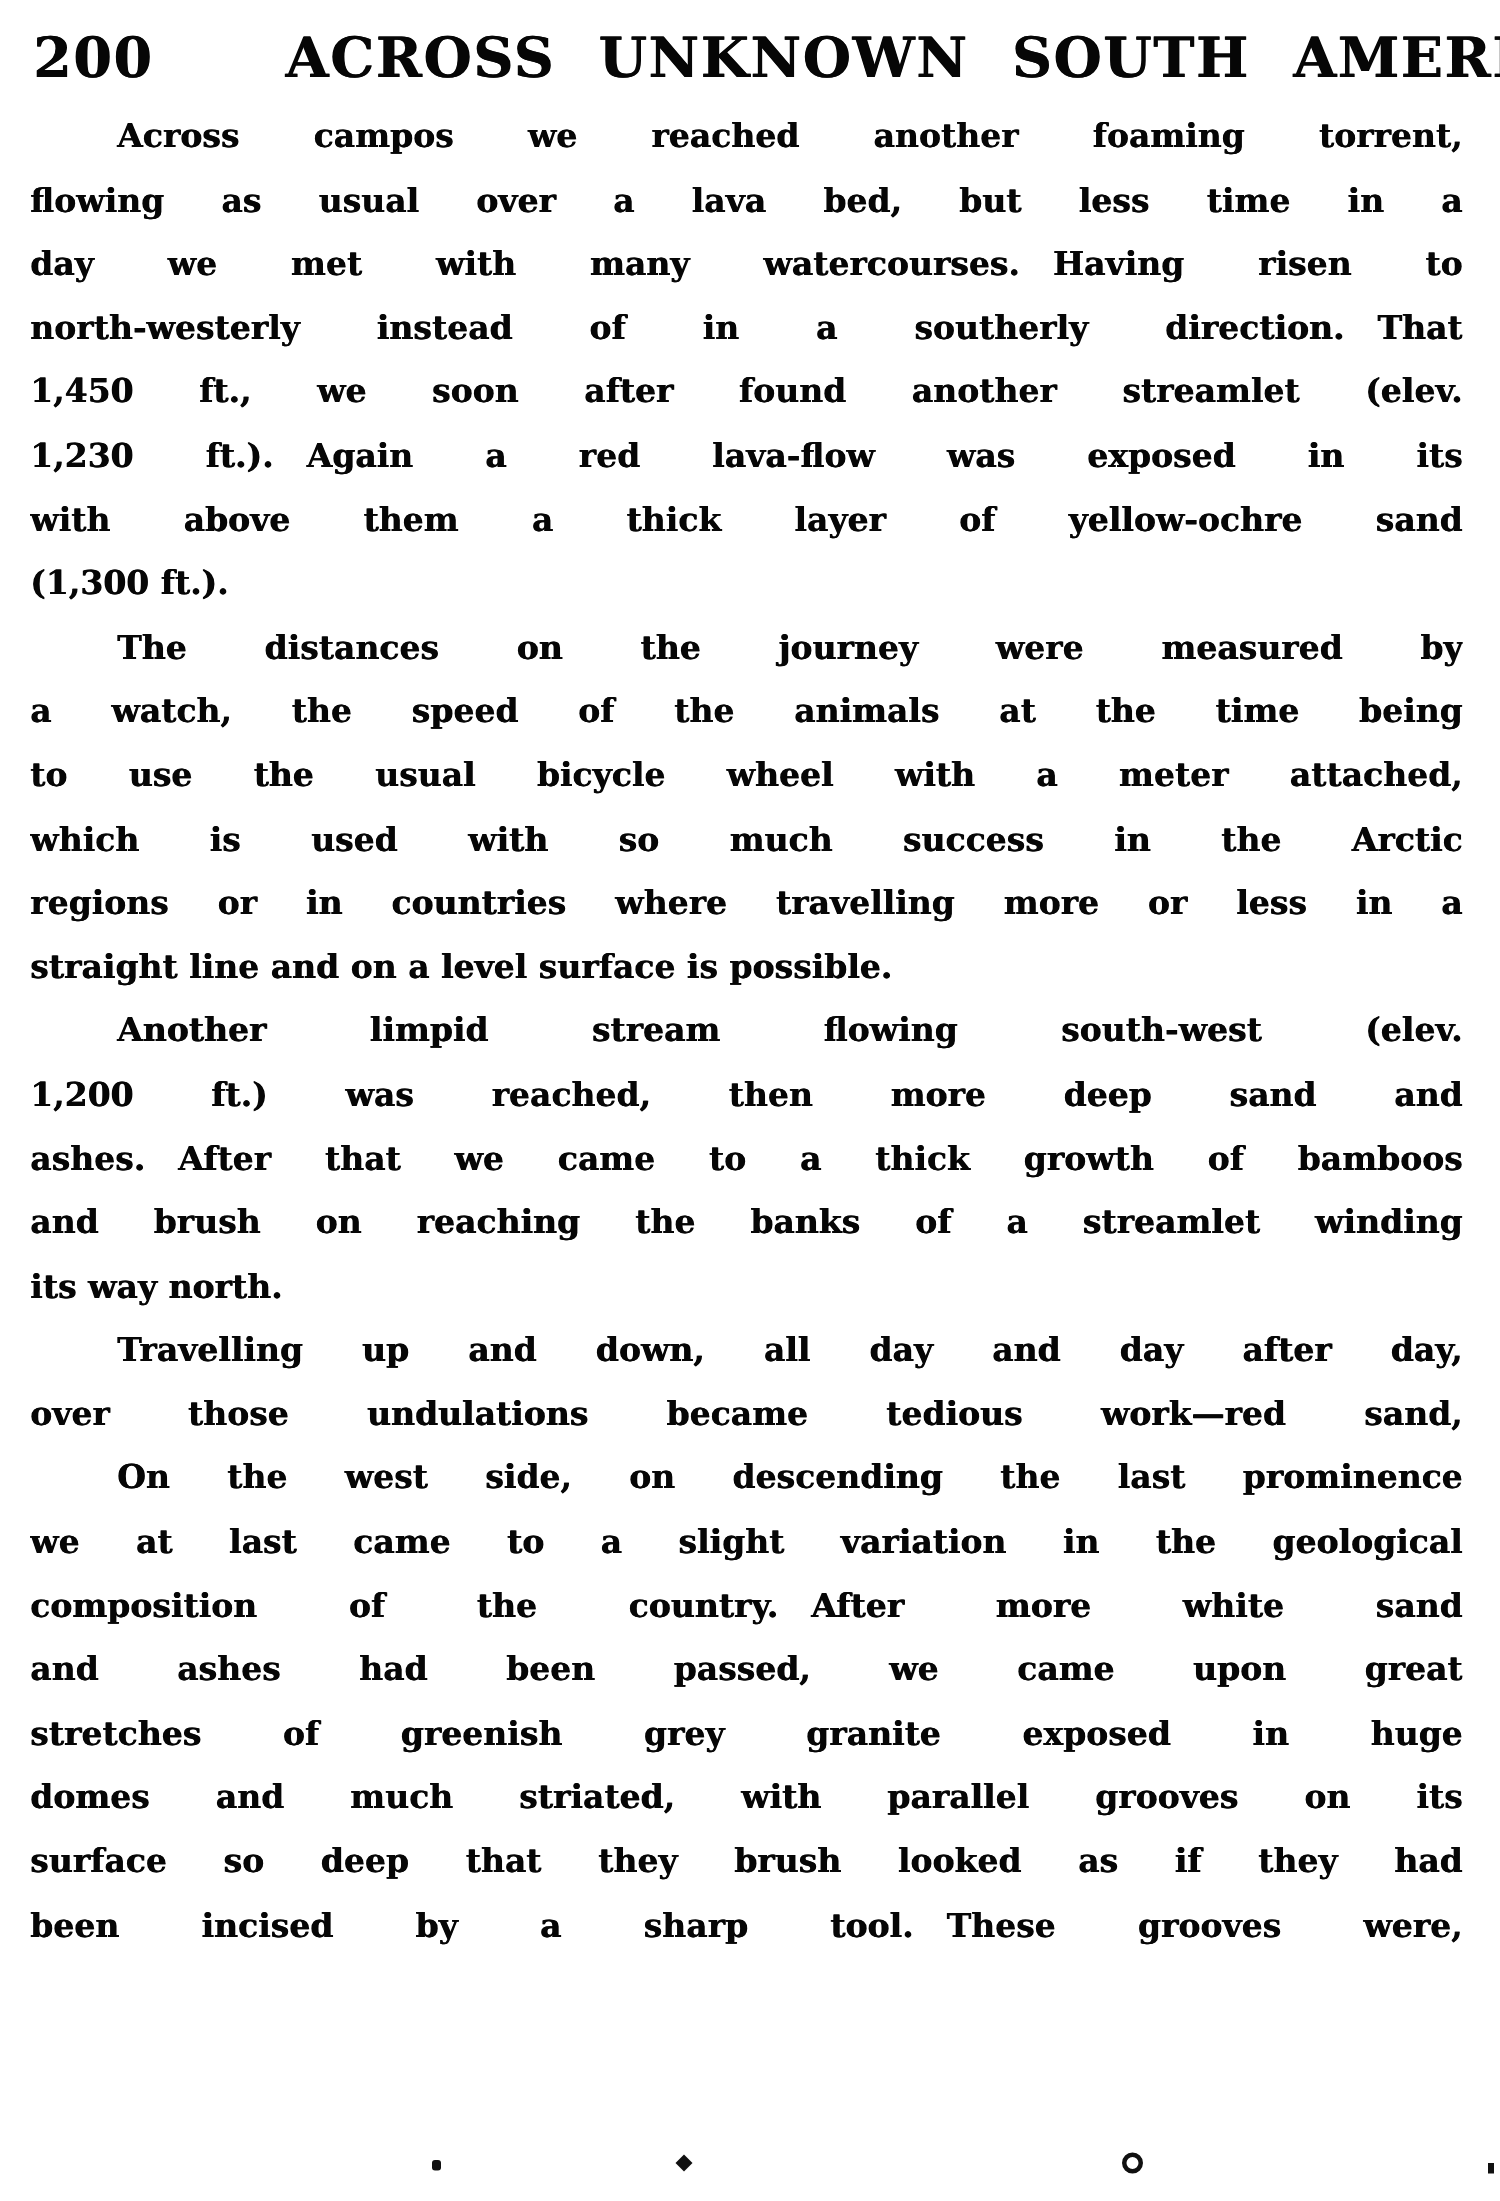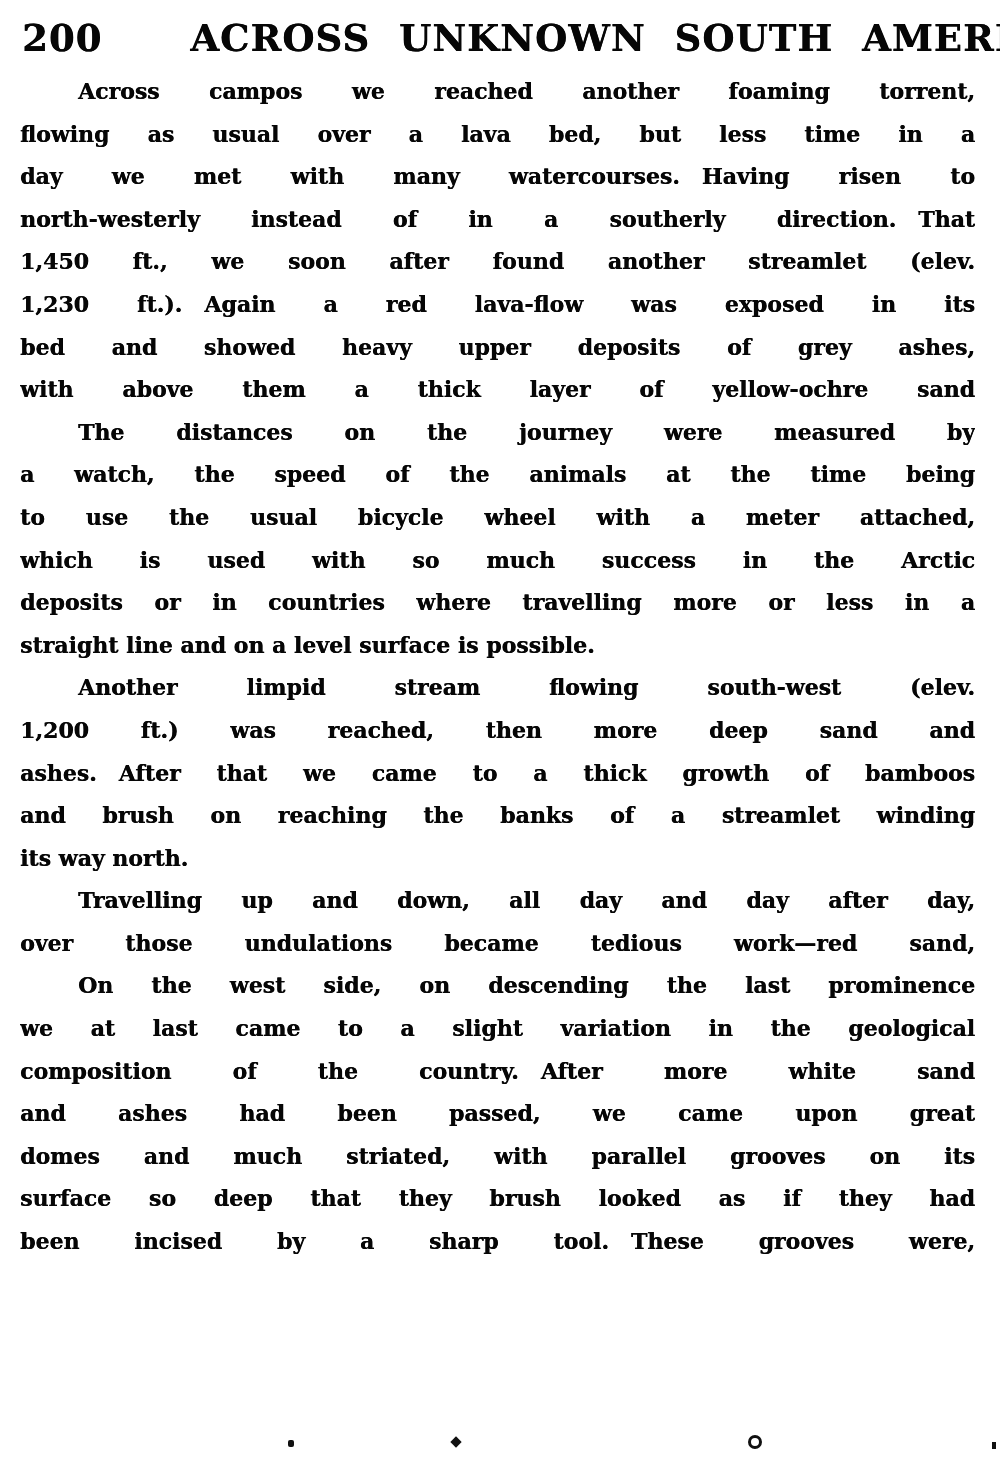--- a/index.html
+++ b/index.html
@@ -63,47 +63,48 @@
     <span class="page-number">200</span><span class="running-title">ACROSS UNKNOWN SOUTH AMERICA</span>
   </div>
   <div class="page-body">
       <div class="paragraph">
         <div class="line first">Across campos we reached another foaming torrent,</div>
         <div class="line">flowing as usual over a lava bed, but less time in a</div>
         <div class="line">day we met with many watercourses. Having risen to</div>
         <div class="line">north-westerly instead of in a southerly direction. That</div>
         <div class="line">1,450 ft., we soon after found another streamlet (elev.</div>
         <div class="line">1,230 ft.). Again a red lava-flow was exposed in its</div>
-        <div class="line">bed and showed heavy upper deposits of grey ashes,</div>
         <div class="line">with above them a thick layer of yellow-ochre sand</div>
+        <div class="line lastline">(1,300 ft.).</div>
       </div>
       <div class="paragraph">
         <div class="line first">The distances on the journey were measured by</div>
         <div class="line">a watch, the speed of the animals at the time being</div>
         <div class="line">to use the usual bicycle wheel with a meter attached,</div>
         <div class="line">which is used with so much success in the Arctic</div>
-        <div class="line">deposits or in countries where travelling more or less in a</div>
+        <div class="line">regions or in countries where travelling more or less in a</div>
         <div class="line lastline">straight line and on a level surface is possible.</div>
       </div>
       <div class="paragraph">
         <div class="line first">Another limpid stream flowing south-west (elev.</div>
         <div class="line">1,200 ft.) was reached, then more deep sand and</div>
         <div class="line">ashes. After that we came to a thick growth of bamboos</div>
         <div class="line">and brush on reaching the banks of a streamlet winding</div>
         <div class="line lastline">its way north.</div>
       </div>
       <div class="paragraph">
         <div class="line first">Travelling up and down, all day and day after day,</div>
         <div class="line">over those undulations became tedious work—red sand,</div>
       </div>
       <div class="paragraph">
         <div class="line first">On the west side, on descending the last prominence</div>
         <div class="line">we at last came to a slight variation in the geological</div>
         <div class="line">composition of the country. After more white sand</div>
         <div class="line">and ashes had been passed, we came upon great</div>
+        <div class="line">stretches of greenish grey granite exposed in huge</div>
         <div class="line">domes and much striated, with parallel grooves on its</div>
         <div class="line">surface so deep that they brush looked as if they had</div>
         <div class="line">been incised by a sharp tool. These grooves were,</div>
       </div>
     </div>
   <div class="speck dot1"></div>
   <div class="speck tri"></div>
   <div class="speck ring"></div>
   <div class="speck tick"></div>
 </div>

